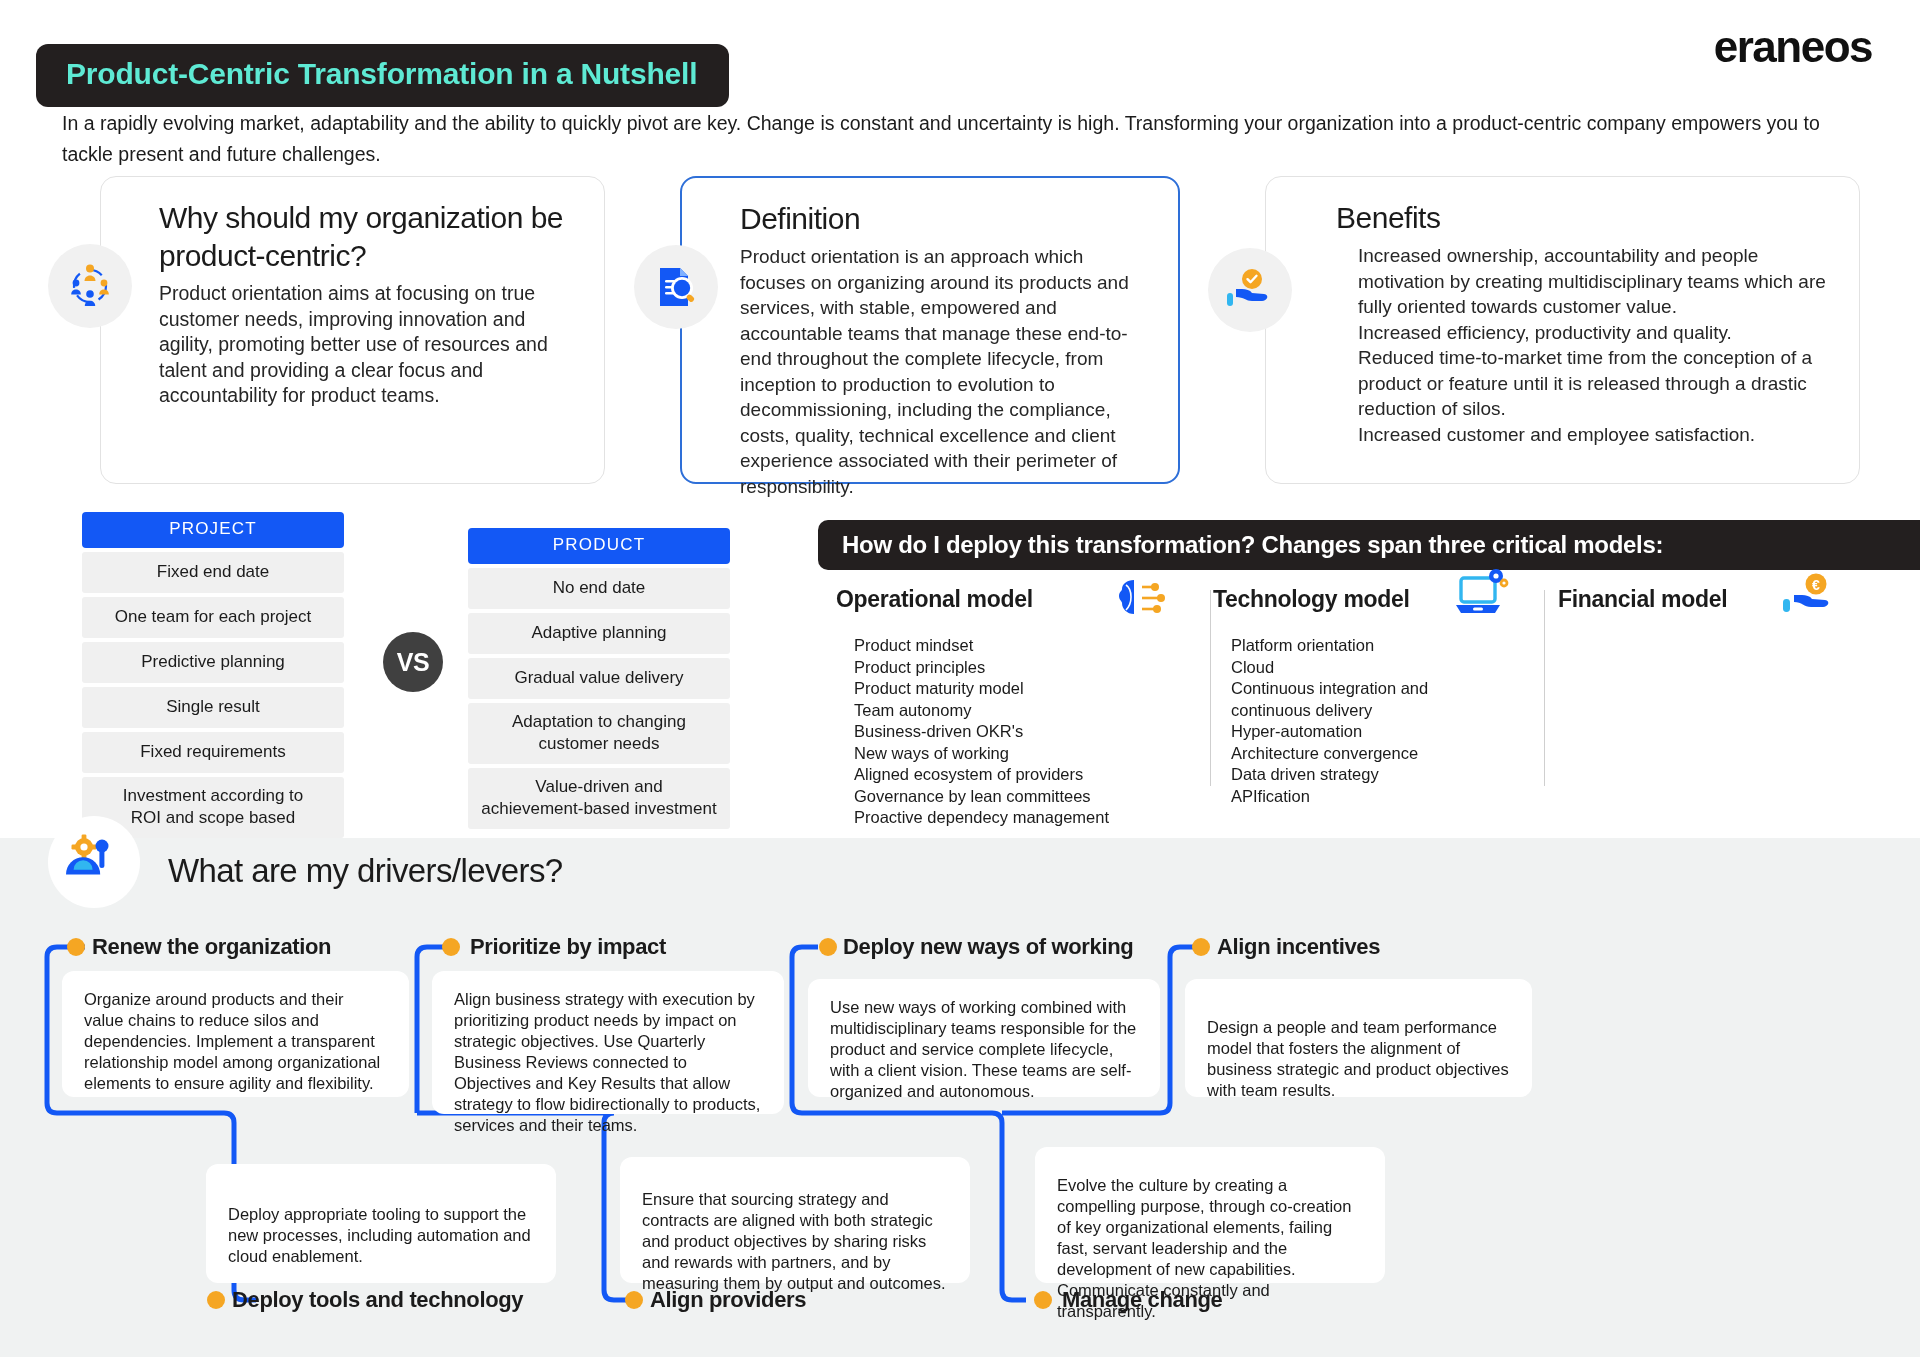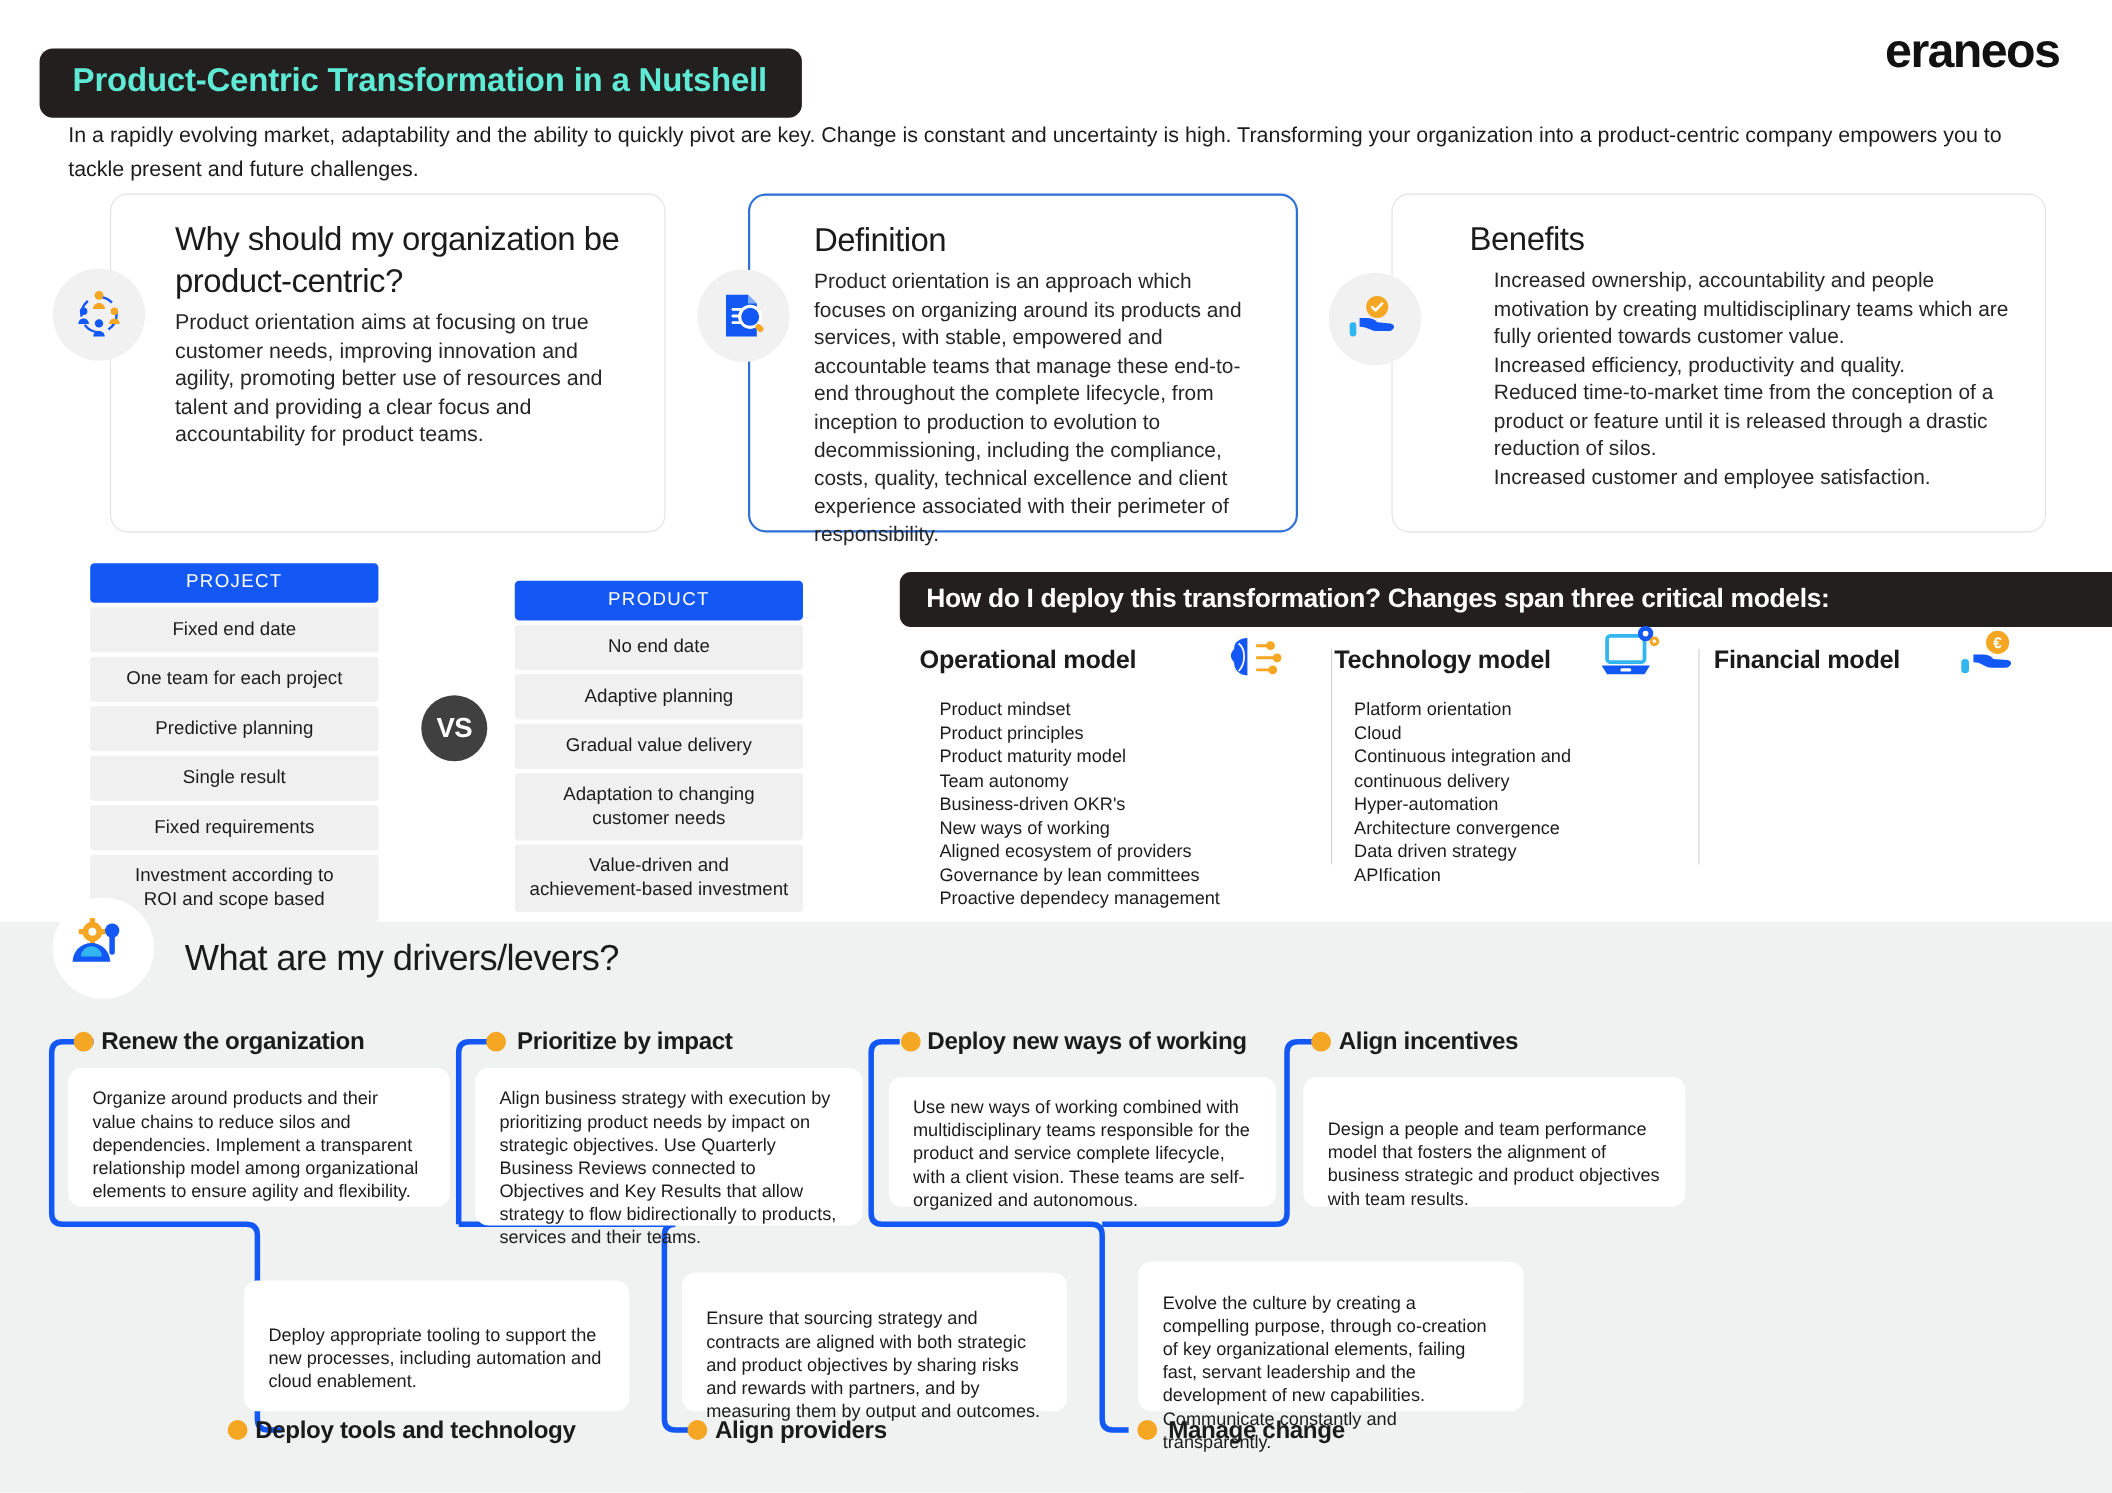--- a/index.html
+++ b/index.html
@@ -362,21 +362,21 @@
   <div class="lever-box" style="left:432px; top:971px; width:352px; height:143px;">
     <p>Align business strategy with execution by prioritizing product needs by impact on strategic objectives. Use Quarterly Business Reviews connected to Objectives and Key Results that allow strategy to flow bidirectionally to products, services and their teams.</p>
   </div>
   <div class="lever-box" style="left:808px; top:979px; width:352px; height:118px;">
     <p>Use new ways of working combined with multidisciplinary teams responsible for the product and service complete lifecycle, with a client vision. These teams are self-organized and autonomous.</p>
   </div>
   <div class="lever-box" style="left:1185px;top:979px; width:347px; height:118px;">
     <p style="padding-top:20px">Design a people and team performance model that fosters the alignment of business strategic and product objectives with team results.</p>
   </div>
 
-  <div class="lever-box" style="left:222px; top:1164px; width:350px; height:119px;">
+  <div class="lever-box" style="left:206px; top:1164px; width:350px; height:119px;">
     <p style="padding-top:22px">Deploy appropriate tooling to support the new processes, including automation and cloud enablement.</p>
   </div>
   <div class="lever-box" style="left:620px; top:1157px; width:350px; height:126px;">
     <p style="padding-top:14px">Ensure that sourcing strategy and contracts are aligned with both strategic and product objectives by sharing risks and rewards with partners, and by measuring them by output and outcomes.</p>
   </div>
   <div class="lever-box" style="left:1035px;top:1147px; width:350px; height:136px;">
     <p style="padding-top:10px">Evolve the culture by creating a compelling purpose, through co-creation of key organizational elements, failing fast, servant leadership and the development of new capabilities. Communicate constantly and transparently.</p>
   </div>
 
   <div class="lever-title" style="left:232px; top:1287px">Deploy tools and technology</div>

